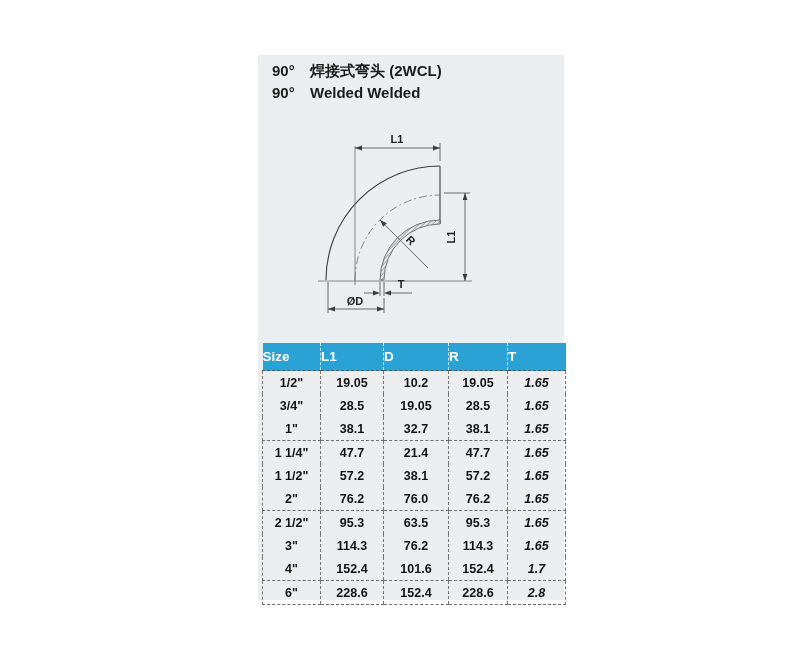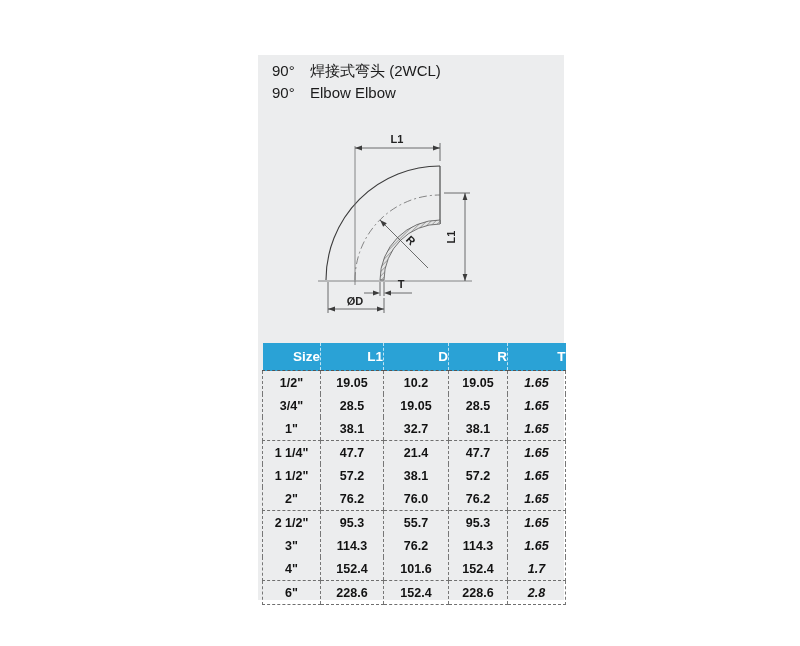--- a/index.html
+++ b/index.html
@@ -6,55 +6,55 @@
   body{
     width:800px;height:646px;position:relative;background:#ffffff;
     font-family:"Liberation Sans", sans-serif;overflow:hidden;
   }
   .panel{
     position:absolute;left:258px;top:55px;width:306px;height:545px;
     background:var(--panel-bg,#ecedee);
   }
   .titles{position:absolute;left:272px;top:60px;}
   .title-line{
-    font-size:15px;font-weight:normal;color:#1b1b1b;line-height:22px;white-space:nowrap;
+    font-size:15px;font-weight:bold;color:#1b1b1b;line-height:22px;white-space:nowrap;
   }
   .title-line .prefix{display:inline-block;width:38px;}
   svg.diagram{position:absolute;left:312px;top:130px;width:166px;height:190px;}
   svg.diagram .body-line{stroke:#3c3c3c;stroke-width:1.1;fill:none;}
   svg.diagram .thin{stroke:#6a6a6a;stroke-width:0.8;fill:none;}
   svg.diagram .dim{stroke:#4a4a4a;stroke-width:0.8;fill:none;}
   svg.diagram .arrow{fill:#3c3c3c;stroke:none;}
   svg.diagram text{font-family:"Liberation Sans",sans-serif;font-size:11px;font-weight:bold;fill:#222222;}
   table.spec{
     position:absolute;left:262px;top:343px;width:303px;
     border-collapse:collapse;table-layout:fixed;
   }
   table.spec th{
     background:var(--table-header-bg,#2aa2d6);
     color:var(--table-header-text,#ffffff);
-    font-size:13.5px;font-weight:bold;height:27px;padding:0;text-align:right;
+    font-size:13.5px;font-weight:bold;height:27px;padding:0;text-align:left;
     border-bottom:1px dashed #555555;
   }
   table.spec th + th{border-left:1px dashed rgba(255,255,255,0.7);}
   table.spec td{
     font-size:12.5px;font-weight:bold;color:#121212;text-align:center;
     height:23px;padding:0;border-left:1px dashed #777777;
   }
   table.spec td:last-child{border-right:1px dashed #777777;font-style:italic;}
   table.spec tr.sep td{border-bottom:1px dashed #6f6f6f;}
 </style>
 </head>
 <body>
 
 <div class="panel"></div>
 
 <div class="titles">
   <div class="title-line"><span class="prefix">90°</span><span>焊接式弯头 (2WCL)</span></div>
-  <div class="title-line"><span class="prefix">90°</span><span>Elbow Elbow</span></div>
+  <div class="title-line"><span class="prefix">90°</span><span>Welded Welded</span></div>
 </div>
 
 <svg class="diagram" viewBox="312 130 166 190" xmlns="http://www.w3.org/2000/svg">
   <defs>
     <pattern id="hatch" width="3.2" height="3.2" patternUnits="userSpaceOnUse" patternTransform="rotate(45)">
       <rect width="3.2" height="3.2" fill="#e3e4e4"></rect>
       <line x1="0" y1="0" x2="0" y2="3.2" stroke="#777777" stroke-width="1"></line>
     </pattern>
   </defs>
 
@@ -169,21 +169,21 @@
     <tr class="sep">
       <td>2"</td>
       <td>76.2</td>
       <td>76.0</td>
       <td>76.2</td>
       <td>1.65</td>
     </tr>
     <tr>
       <td>2 1/2"</td>
       <td>95.3</td>
-      <td>55.7</td>
+      <td>63.5</td>
       <td>95.3</td>
       <td>1.65</td>
     </tr>
     <tr>
       <td>3"</td>
       <td>114.3</td>
       <td>76.2</td>
       <td>114.3</td>
       <td>1.65</td>
     </tr>

